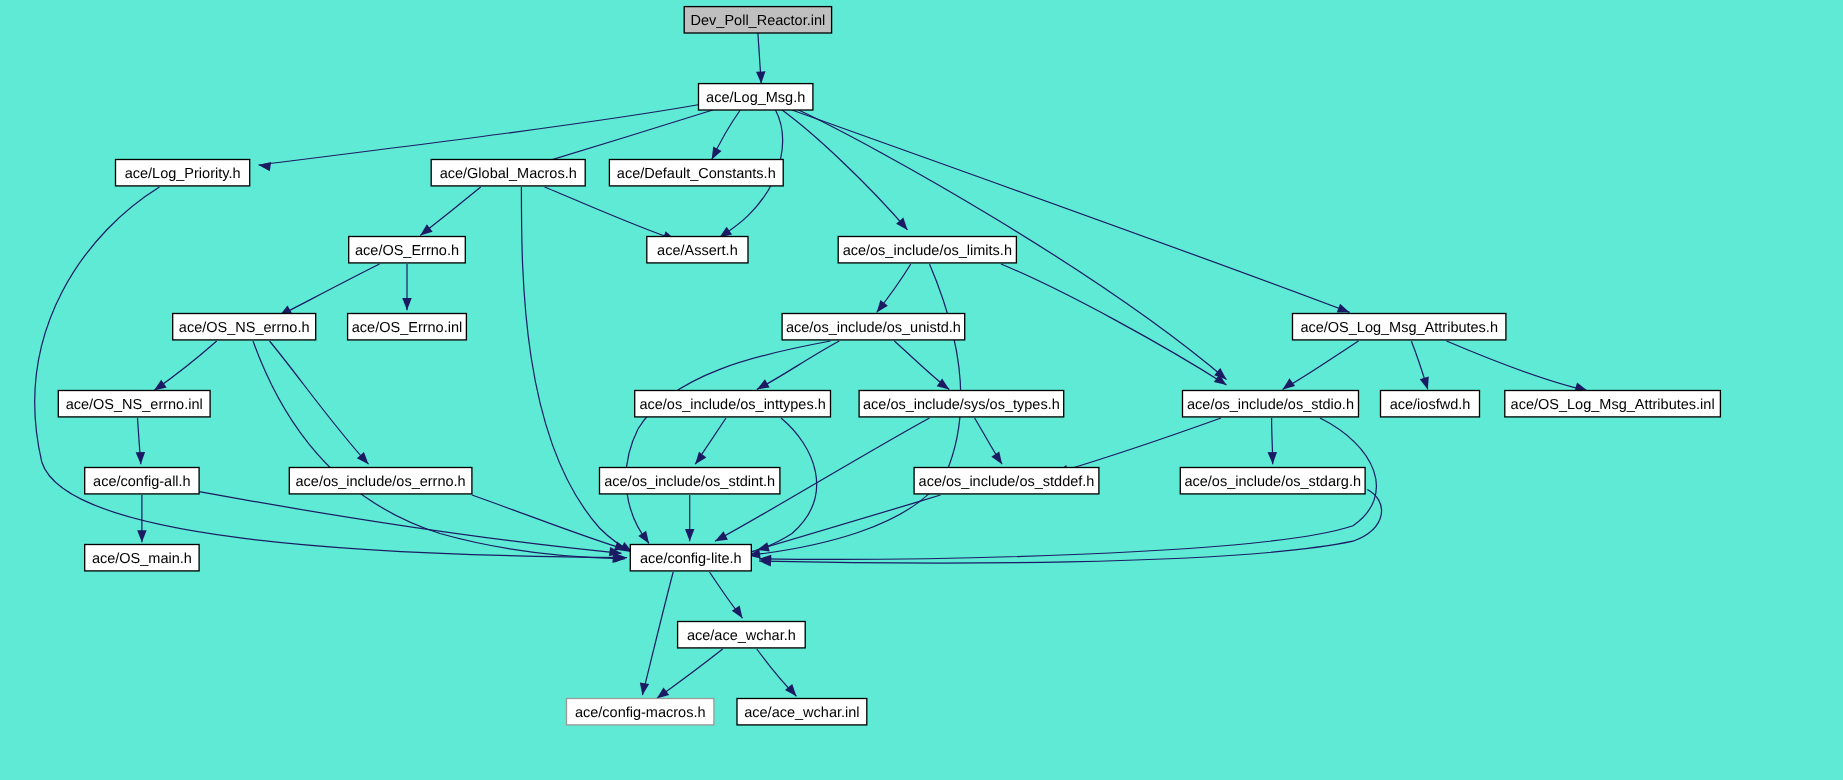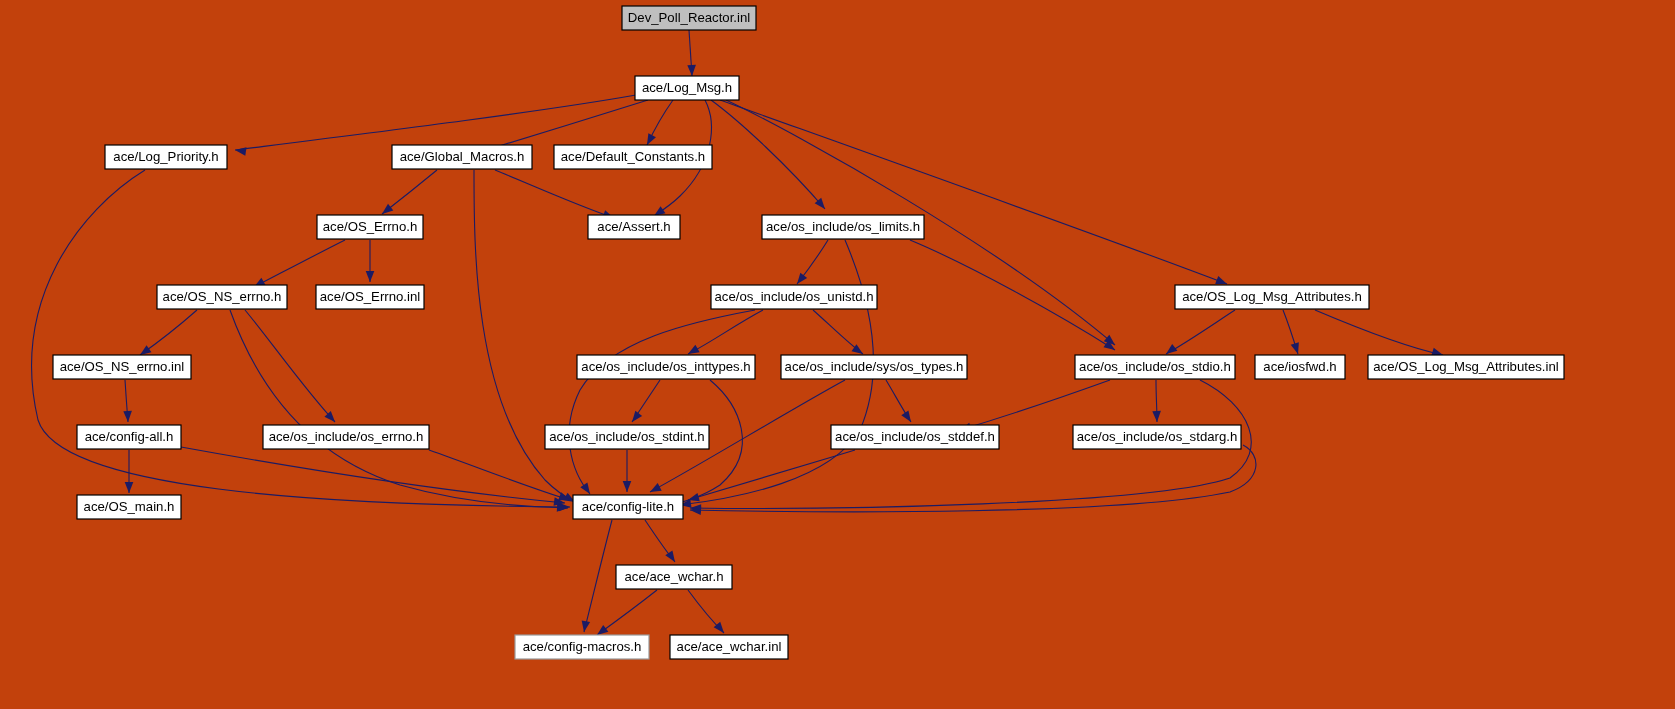--- a/index.html
+++ b/index.html
@@ -1,17 +1,17 @@
 <!DOCTYPE html>
 <html><head>
 <meta charset="utf-8">
 <style>
   html,body{margin:0;padding:0;background:#ffffff;}
   body{font-family:"Liberation Sans",sans-serif;}
-  #graph-root{position:relative;width:1675px;height:709px;background:#c2410c;overflow:hidden;}
+  #graph-root{position:relative;width:1675px;height:709px;background:#5eead4;overflow:hidden;}
   svg#graph-svg{position:absolute;left:0;top:0;width:1675px;height:709px;display:block;}
   .node-box{fill:#ffffff;stroke:#000000;stroke-width:1.2;}
   .node-box.root{fill:#bfbfbf;stroke:#000000;stroke-width:1.2;}
   .node-box.dim{fill:#ffffff;stroke:#9a9a9a;stroke-width:1.2;}
   .node-label{font-family:"Liberation Sans",sans-serif;font-size:13.2px;fill:#000000;text-anchor:middle;dominant-baseline:middle;}
   .edge{fill:none;stroke:#1b1b64;stroke-width:1.1;}
   .arrowhead{fill:#1b1b64;stroke:none;}
   .node-group{cursor:pointer;}
 </style>
 </head>

